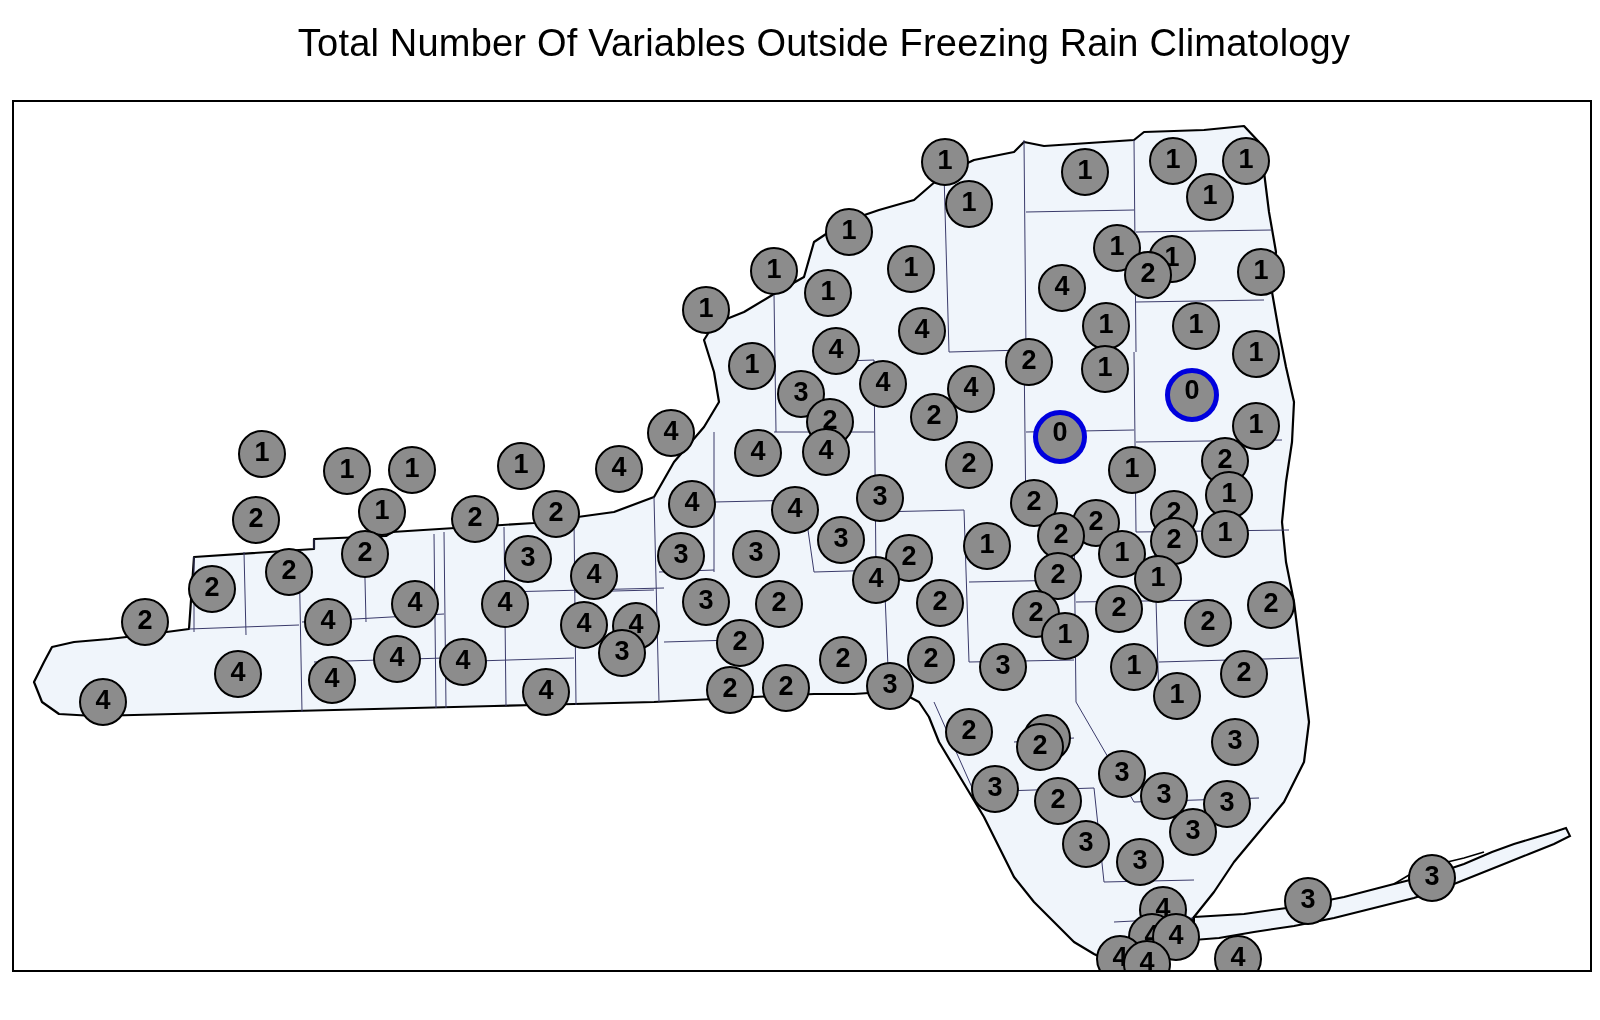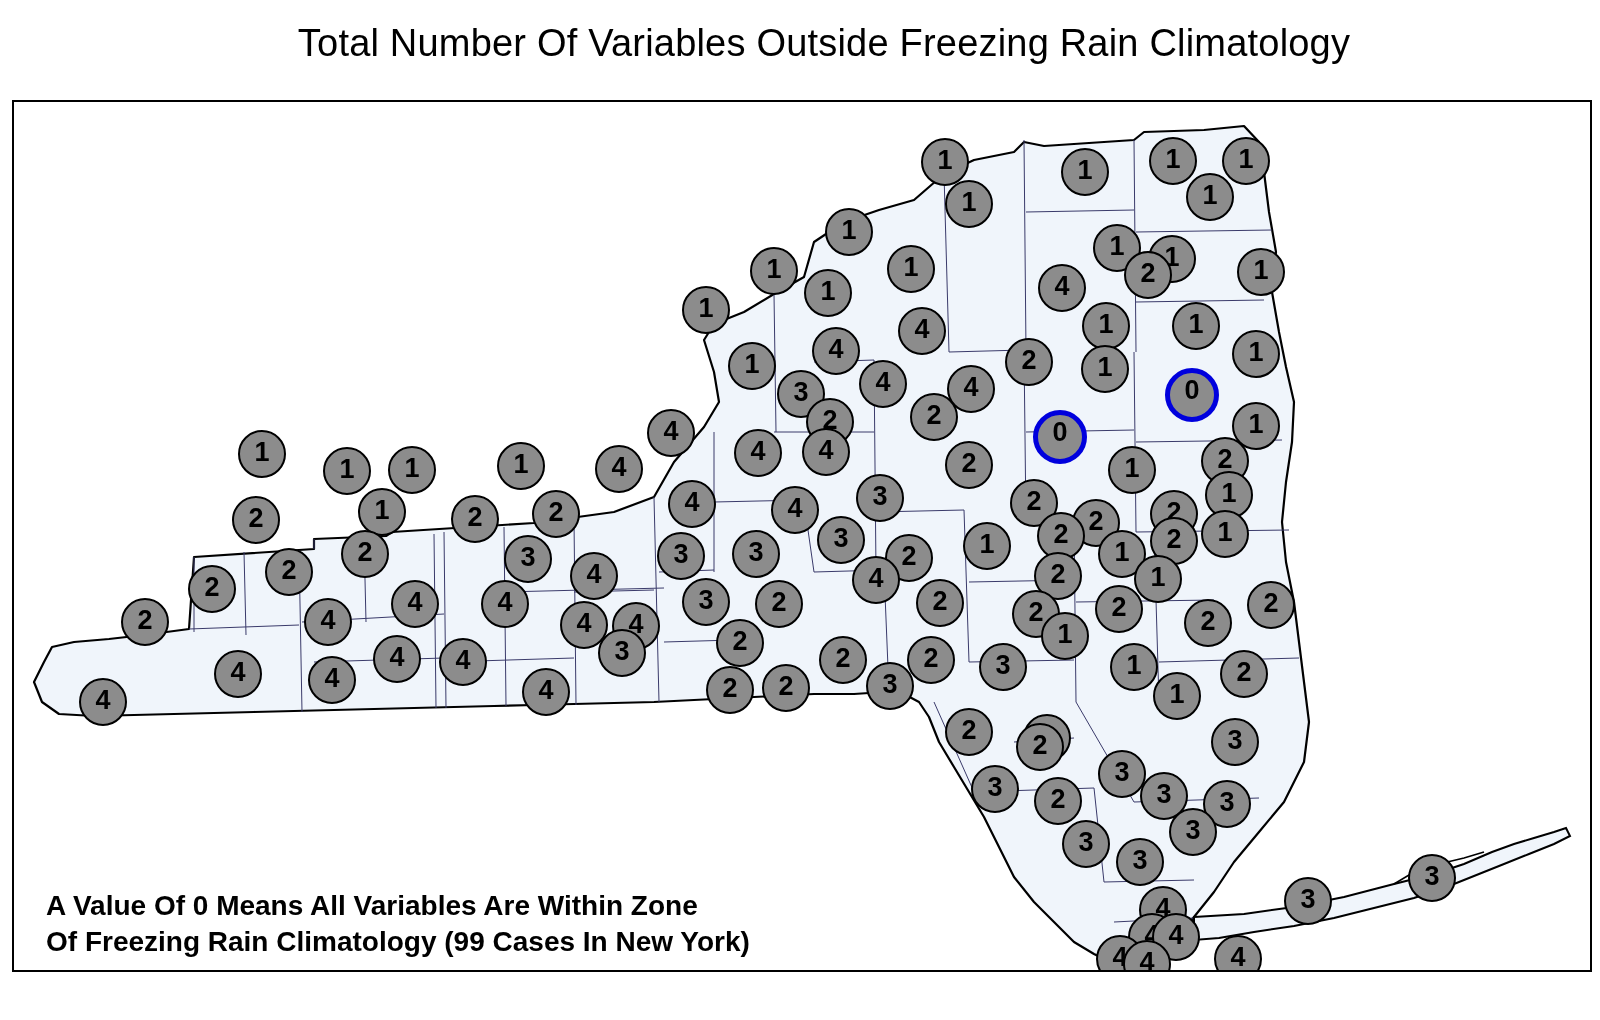--- a/index.html
+++ b/index.html
@@ -269,18 +269,16 @@
         <div class="marker" style="left: 1147px; top: 806px;">4</div>
         <div class="marker" style="left: 1136px; top: 833px;">4</div>
         <div class="marker" style="left: 1160px; top: 833px;">4</div>
         <div class="marker" style="left: 1104px; top: 855px;">4</div>
         <div class="marker" style="left: 1131px; top: 860px;">4</div>
         <div class="marker" style="left: 1222px; top: 855px;">4</div>
         <div class="marker" style="left: 1292px; top: 797px;">3</div>
         <div class="marker" style="left: 1416px; top: 774px;">3</div>
       </div>
 
-    <div id="annotation">A Value Of 0 Means All Variables Are Within Zone
-Of Freezing Rain Climatology (99 Cases In New York)</div>
 
   </div>
 
 </div>
 
 </body></html>

